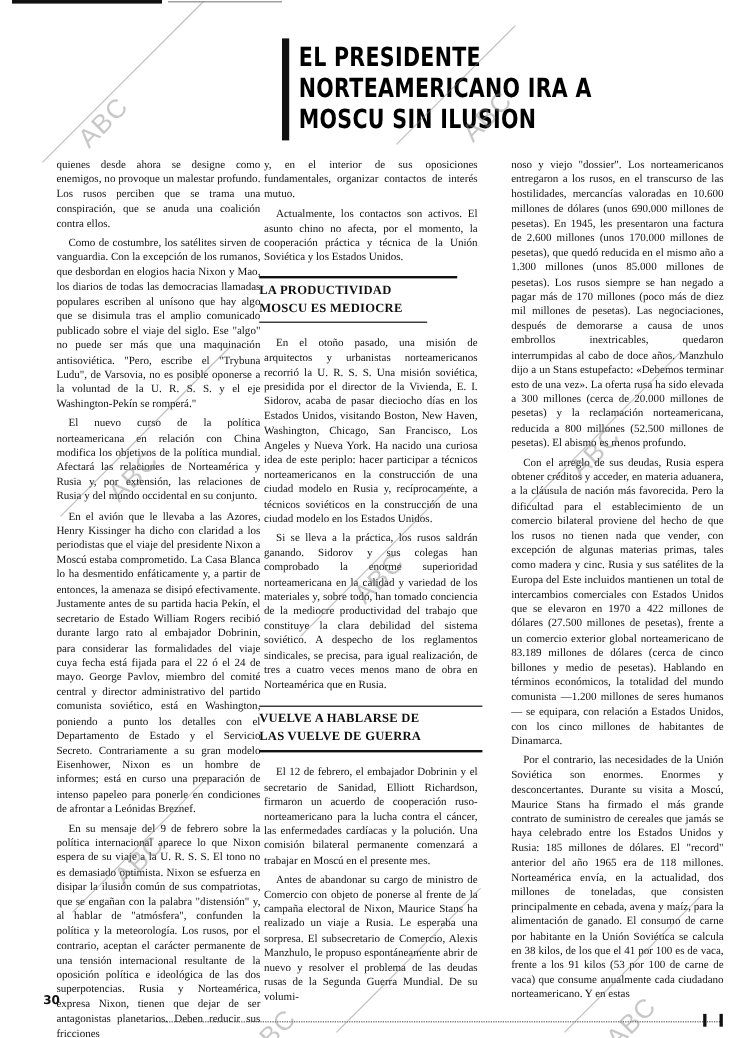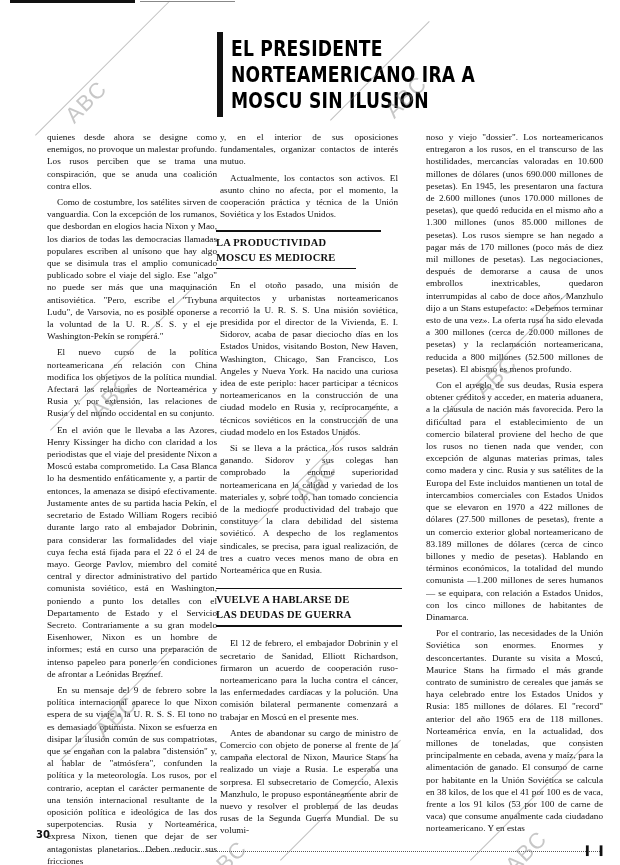--- a/index.html
+++ b/index.html
@@ -1,19 +1,19 @@
 <!DOCTYPE html>
 <html><head>
 <meta charset="utf-8">
 <style>
   html, body { margin: 0; padding: 0; background: #fff; }
   body { width: 620px; height: 865px; position: relative; overflow: hidden; font-family: "Liberation Serif", "DejaVu Serif", serif; color: #111; }
   .topbar { position: absolute; left: 10px; top: 0; width: 125px; height: 3px; background: #111; }
   .topbar2 { position: absolute; left: 140px; top: 1px; width: 95px; height: 1px; background: #888; }
-  .headline-box { position: absolute; left: 217px; top: 32px; width: 380px; height: 85px; }
+  .headline-box { position: absolute; left: 235px; top: 32px; width: 380px; height: 85px; }
   .headline-rule { position: absolute; left: 0; top: 0; width: 6px; height: 85px; background: #111; }
   .headline { position: absolute; left: 14px; top: 4px; font-family: "DejaVu Sans", sans-serif; font-weight: 900; font-size: 22px; line-height: 26px; letter-spacing: 0.3px; transform: scaleX(0.78); transform-origin: left top; white-space: nowrap; color: #000; }
   .col { position: absolute; font-size: 9.2px; line-height: 12.2px; text-align: justify; }
   .col p { margin: 4px; text-indent: 10px; }
   .col p.noindent { text-indent: 0; }
   .c1 { left: 43px; top: 127px; width: 178px; }
   .c2 { left: 216px; top: 127px; width: 186px; }
   .c3 { left: 422px; top: 127px; width: 185px; }
   .subhead-block { margin: 10px 0 10px 0; }
   .subhead-rule-top { height: 2px; background: #111; width: 165px; }
@@ -63,21 +63,21 @@
     <div class="subhead-rule-bot"></div>
   </div>
 
   <p>En el otoño pasado, una misión de arquitectos y urbanistas norteamericanos recorrió la U. R. S. S. Una misión soviética, presidida por el director de la Vivienda, E. I. Sidorov, acaba de pasar dieciocho días en los Estados Unidos, visitando Boston, New Haven, Washington, Chicago, San Francisco, Los Angeles y Nueva York. Ha nacido una curiosa idea de este periplo: hacer participar a técnicos norteamericanos en la construcción de una ciudad modelo en Rusia y, recíprocamente, a técnicos soviéticos en la construcción de una ciudad modelo en los Estados Unidos.</p>
   <p>Si se lleva a la práctica, los rusos saldrán ganando. Sidorov y sus colegas han comprobado la enorme superioridad norteamericana en la calidad y variedad de los materiales y, sobre todo, han tomado conciencia de la mediocre productividad del trabajo que constituye la clara debilidad del sistema soviético. A despecho de los reglamentos sindicales, se precisa, para igual realización, de tres a cuatro veces menos mano de obra en Norteamérica que en Rusia.</p>
 
   <div class="subhead-block" style="margin-top:12px;">
     <div class="sub2-top"></div>
     <div class="subhead">
       <div>VUELVE A HABLARSE DE</div>
-      <div>LAS DEUDAS DE GUERRA</div>
+      <div>LAS VUELVE DE GUERRA</div>
     </div>
     <div class="sub2-bot"></div>
   </div>
 
   <p>El 12 de febrero, el embajador Dobrinin y el secretario de Sanidad, Elliott Richardson, firmaron un acuerdo de cooperación ruso-norteamericano para la lucha contra el cáncer, las enfermedades cardíacas y la polución. Una comisión bilateral permanente comenzará a trabajar en Moscú en el presente mes.</p>
   <p>Antes de abandonar su cargo de ministro de Comercio con objeto de ponerse al frente de la campaña electoral de Nixon, Maurice Stans ha realizado un viaje a Rusia. Le esperaba una sorpresa. El subsecretario de Comercio, Alexis Manzhulo, le propuso espontáneamente abrir de nuevo y resolver el problema de las deudas rusas de la Segunda Guerra Mundial. De su volumi-</p>
 </div>
 
 <div class="col c3">
   <p class="noindent">noso y viejo "dossier". Los norteamericanos entregaron a los rusos, en el transcurso de las hostilidades, mercancías valoradas en 10.600 millones de dólares (unos 690.000 millones de pesetas). En 1945, les presentaron una factura de 2.600 millones (unos 170.000 millones de pesetas), que quedó reducida en el mismo año a 1.300 millones (unos 85.000 millones de pesetas). Los rusos siempre se han negado a pagar más de 170 millones (poco más de diez mil millones de pesetas). Las negociaciones, después de demorarse a causa de unos embrollos inextricables, quedaron interrumpidas al cabo de doce años. Manzhulo dijo a un Stans estupefacto: «Debemos terminar esto de una vez». La oferta rusa ha sido elevada a 300 millones (cerca de 20.000 millones de pesetas) y la reclamación norteamericana, reducida a 800 millones (52.500 millones de pesetas). El abismo es menos profundo.</p>

